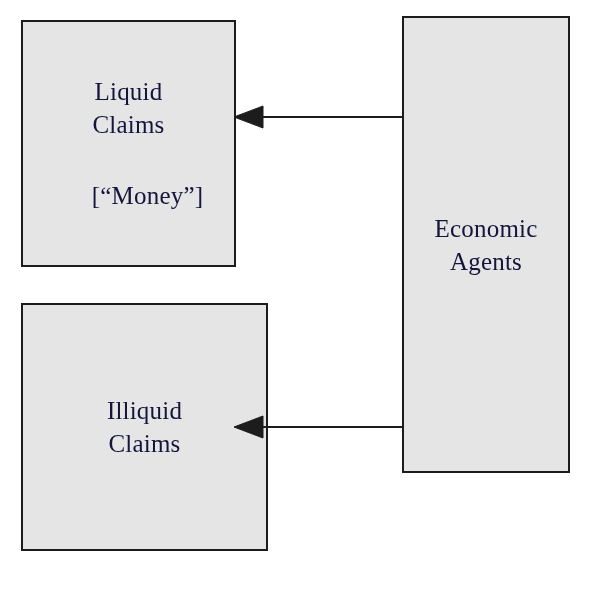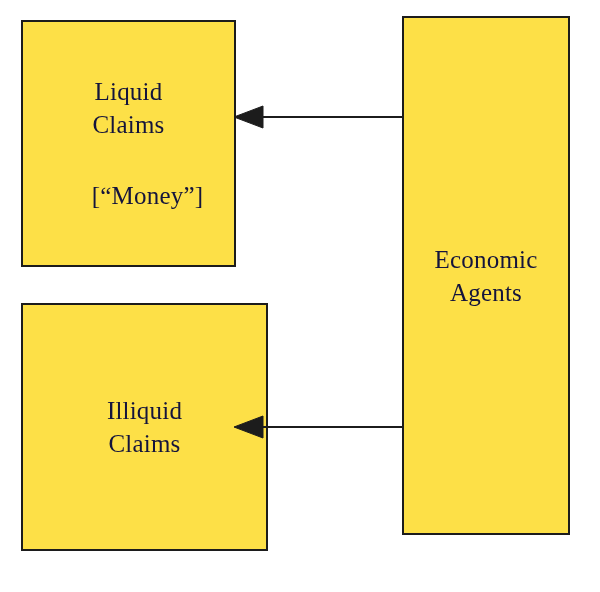--- a/index.html
+++ b/index.html
@@ -15,21 +15,21 @@
     height: 592px;
     background: #ffffff;
     overflow: hidden;
     font-family: "Liberation Serif", "DejaVu Serif", serif;
   }
 
   
   .node {
     position: absolute;
     box-sizing: border-box;
-    background: #fde047;
+    background: #e5e5e5;
     border: 2px solid #1c1c1c;
     display: flex;
     flex-direction: column;
     align-items: center;
     justify-content: center;
   }
 
   .node-label {
     color: #14143c;
     font-size: 25px;
@@ -66,21 +66,21 @@
     left: 21px;
     top: 303px;
     width: 247px;
     height: 248px;
   }
 
   #node-economic-agents {
     left: 402px;
     top: 16px;
     width: 168px;
-    height: 519px;
+    height: 457px;
   }
 
   
   .arrow {
     position: absolute;
     height: 24px;
   }
   .arrow svg {
     display: block;
     overflow: visible;

